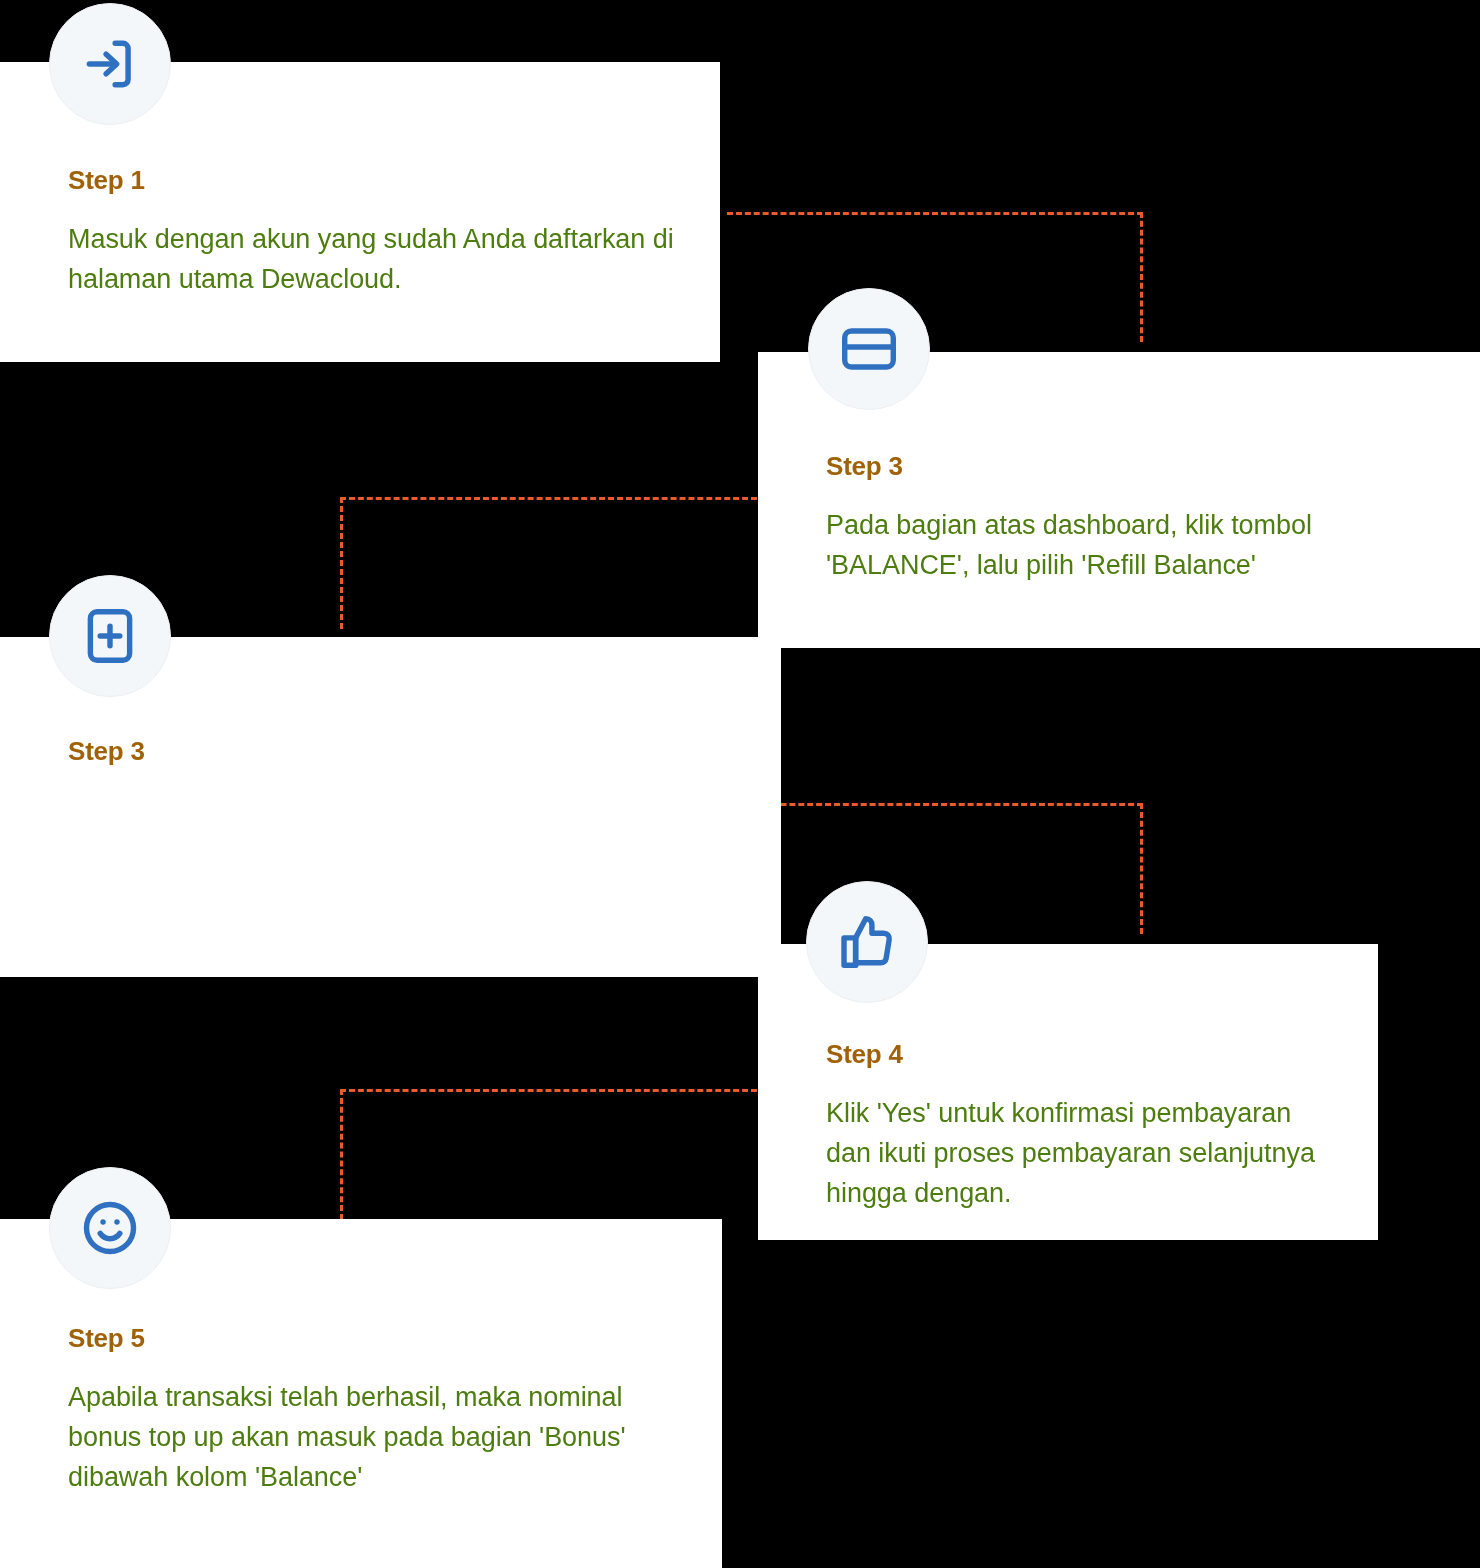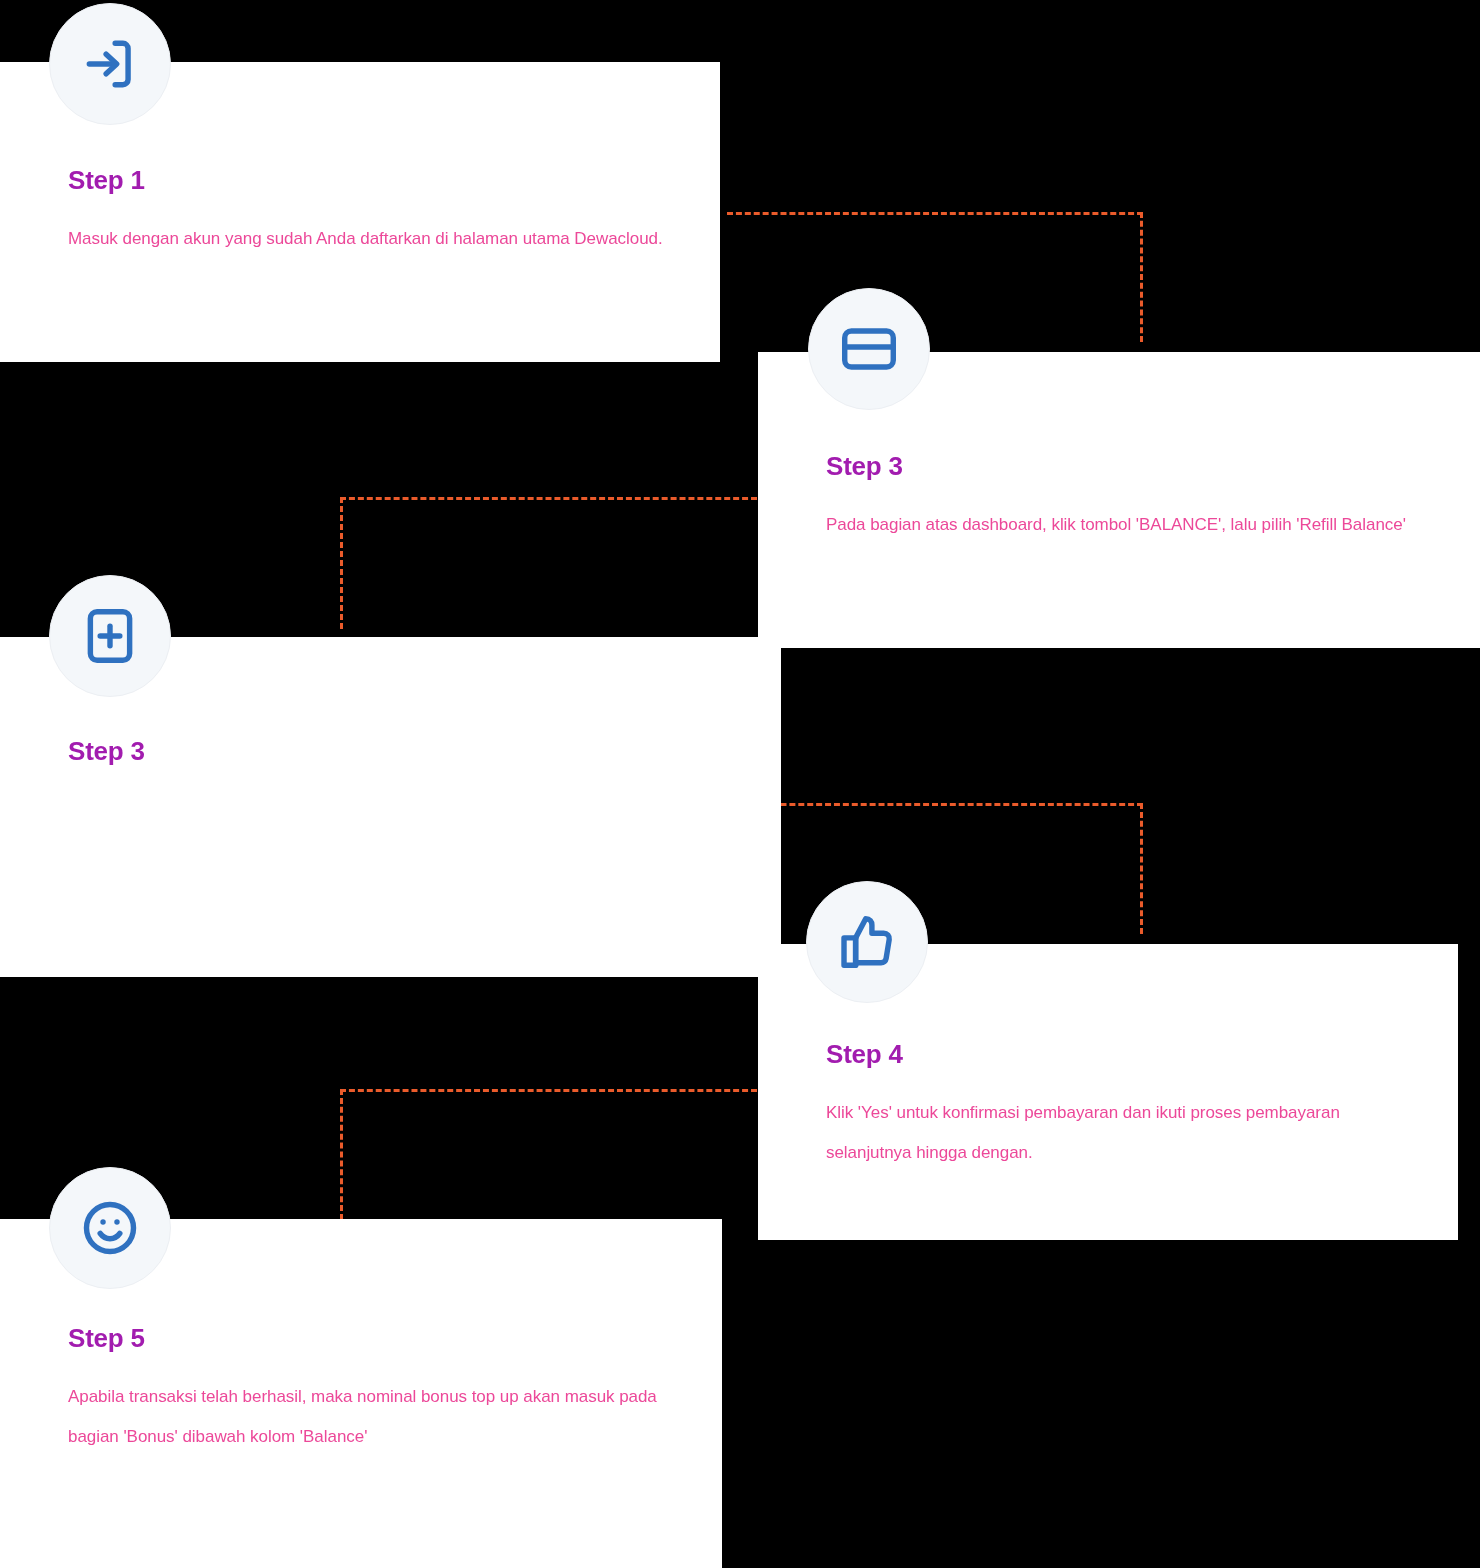--- a/index.html
+++ b/index.html
@@ -27,37 +27,37 @@
   }
   .card-inner {
     position: absolute;
     left: 68px;
     right: 44px;
     top: 0;
   }
   .card-title {
     font-size: 26px;
     font-weight: bold;
-    color: #a21caf;
+    color: #a16207;
     letter-spacing: -0.2px;
     line-height: 1.1;
     white-space: nowrap;
   }
   .card-body {
-    font-size: 17px;
-    color: #ec4899;
+    font-size: 27px;
+    color: #4d7c0f;
     line-height: 40px;
     letter-spacing: -0.05px;
   }
 
   
   .card-1 { left: 0;    top: 62px;   width: 720px; height: 300px; }
   .card-2 { left: 758px; top: 352px;  width: 722px; height: 296px; }
   .card-3 { left: 0;    top: 637px;  width: 781px; height: 340px; }
-  .card-4 { left: 758px; top: 944px;  width: 700px; height: 296px; }
+  .card-4 { left: 758px; top: 944px;  width: 620px; height: 296px; }
   .card-5 { left: 0;    top: 1219px; width: 722px; height: 349px; padding-left: 25px; }
 
   .card-1 .card-inner { top: 104px; }
   .card-2 .card-inner { top: 100px; }
   .card-3 .card-inner { top: 100px; }
   .card-4 .card-inner { top: 96px;  }
   .card-5 .card-inner { top: 105px; }
 
   .card-2 .card-inner,
   .card-4 .card-inner { left: 68px; right: 40px; }

